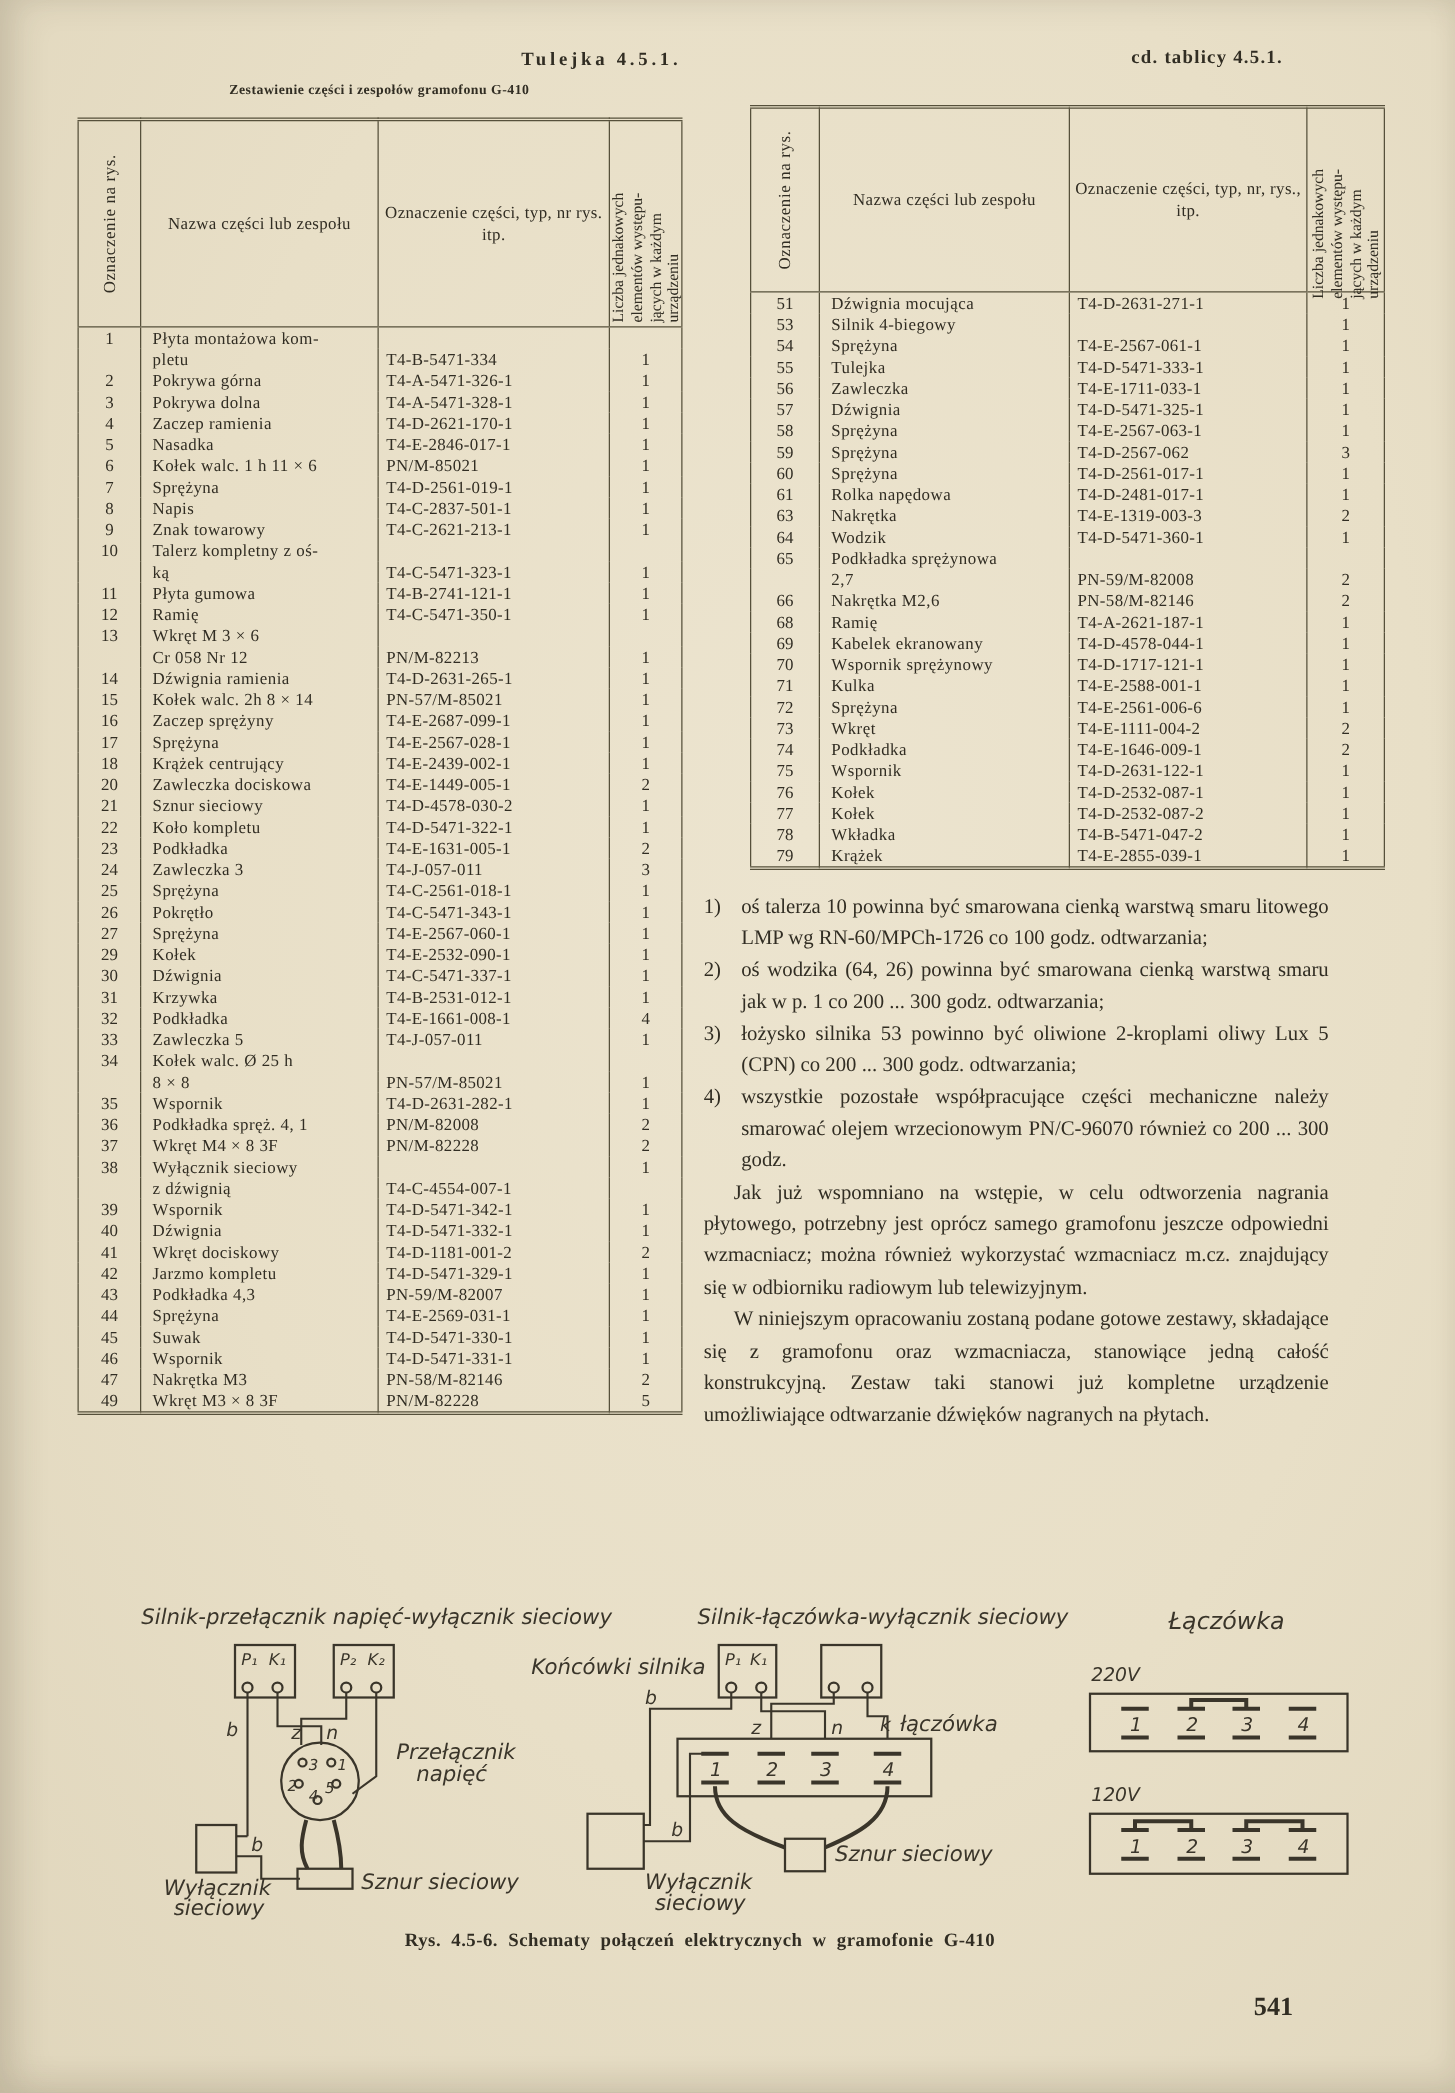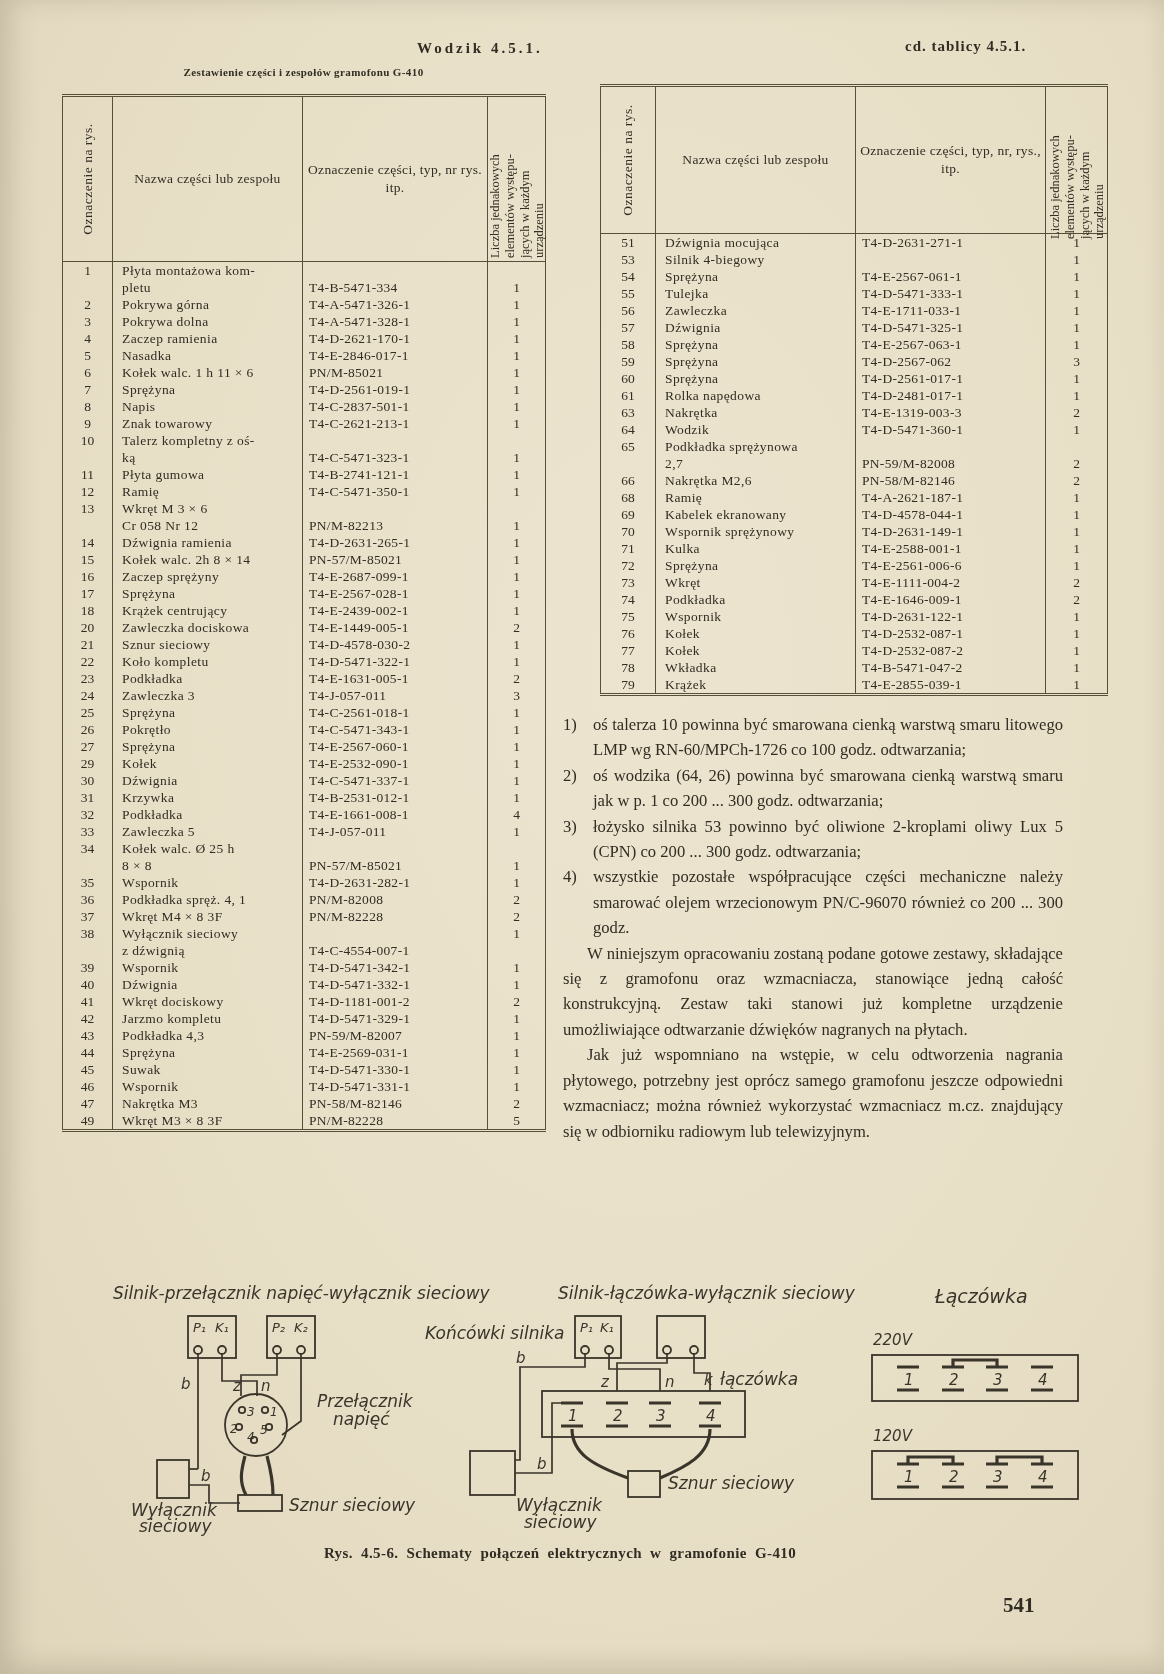--- a/index.html
+++ b/index.html
@@ -58,21 +58,21 @@
   .hw-n{font:italic 12px "DejaVu Sans",sans-serif;fill:#3a352a;}
   .hw-b{font:italic 19px "DejaVu Sans",sans-serif;fill:#3a352a;}
   .caption{left:250px;top:1545px;width:620px;text-align:center;font-weight:bold;font-size:15px;letter-spacing:.4px;word-spacing:4px;}
   .pagenum{left:1003px;top:1593px;font-weight:bold;font-size:21px;}
 </style>
 </head>
 <body>
 
 <div class="page">
 
-  <div class="abs lbl tablica">Wodzik 4.5.1.</div>
+  <div class="abs lbl tablica">Tulejka 4.5.1.</div>
   <div class="abs lbl cd">cd. tablicy 4.5.1.</div>
   <div class="abs ttitle">Zestawienie części i zespołów gramofonu G-410</div>
 
   <div class="tblwrap tl">
     <table class="ptable">
       <colgroup>
           <col style="width:50px">
           <col style="width:190px">
           <col style="width:185px">
           <col style="width:58px">
@@ -525,21 +525,21 @@
           </tr>
           <tr>
             <td class="c0">69</td>
             <td class="c1">Kabelek ekranowany</td>
             <td class="c2">T4-D-4578-044-1</td>
             <td class="c3">1</td>
           </tr>
           <tr>
             <td class="c0">70</td>
             <td class="c1">Wspornik sprężynowy</td>
-            <td class="c2">T4-D-2631-149-1</td>
+            <td class="c2">T4-D-1717-121-1</td>
             <td class="c3">1</td>
           </tr>
           <tr>
             <td class="c0">71</td>
             <td class="c1">Kulka</td>
             <td class="c2">T4-E-2588-001-1</td>
             <td class="c3">1</td>
           </tr>
           <tr>
             <td class="c0">72</td>
@@ -603,22 +603,22 @@
       <span class="nt">oś wodzika (64, 26) powinna być smarowana cienką warstwą smaru jak w p. 1 co 200 ... 300 godz. odtwarzania;</span>
     </div>
     <div class="note">
       <span class="nn">3)</span>
       <span class="nt">łożysko silnika 53 powinno być oliwione 2-kroplami oliwy Lux 5 (CPN) co 200 ... 300 godz. odtwarzania;</span>
     </div>
     <div class="note">
       <span class="nn">4)</span>
       <span class="nt">wszystkie pozostałe współpracujące części mechaniczne należy smarować olejem wrzecionowym PN/C-96070 również co 200 ... 300 godz.</span>
     </div>
+    <p class="para">Jak już wspomniano na wstępie, w celu odtworzenia nagrania płytowego, potrzebny jest oprócz samego gramofonu jeszcze odpowiedni wzmacniacz; można również wykorzystać wzmacniacz m.cz. znajdujący się w odbiorniku radiowym lub telewizyjnym.</p>
     <p class="para">W niniejszym opracowaniu zostaną podane gotowe zestawy, składające się z gramofonu oraz wzmacniacza, stanowiące jedną całość konstrukcyjną. Zestaw taki stanowi już kompletne urządzenie umożliwiające odtwarzanie dźwięków nagranych na płytach.</p>
-    <p class="para">Jak już wspomniano na wstępie, w celu odtworzenia nagrania płytowego, potrzebny jest oprócz samego gramofonu jeszcze odpowiedni wzmacniacz; można również wykorzystać wzmacniacz m.cz. znajdujący się w odbiorniku radiowym lub telewizyjnym.</p>
   </div>
 
   <svg class="diag d1" viewBox="0 0 360 250">
     <text class="hw" x="8" y="16">Silnik-przełącznik napięć-wyłącznik sieciowy</text>
     <rect class="bx" x="83" y="33" width="48" height="42"></rect>
     <text class="hw-s" x="88" y="49">P₁</text>
     <text class="hw-s" x="110" y="49">K₁</text>
     <circle class="bx" cx="93" cy="67" r="4"></circle>
     <circle class="bx" cx="117" cy="67" r="4"></circle>
     <rect class="bx" x="162" y="33" width="48" height="42"></rect>

